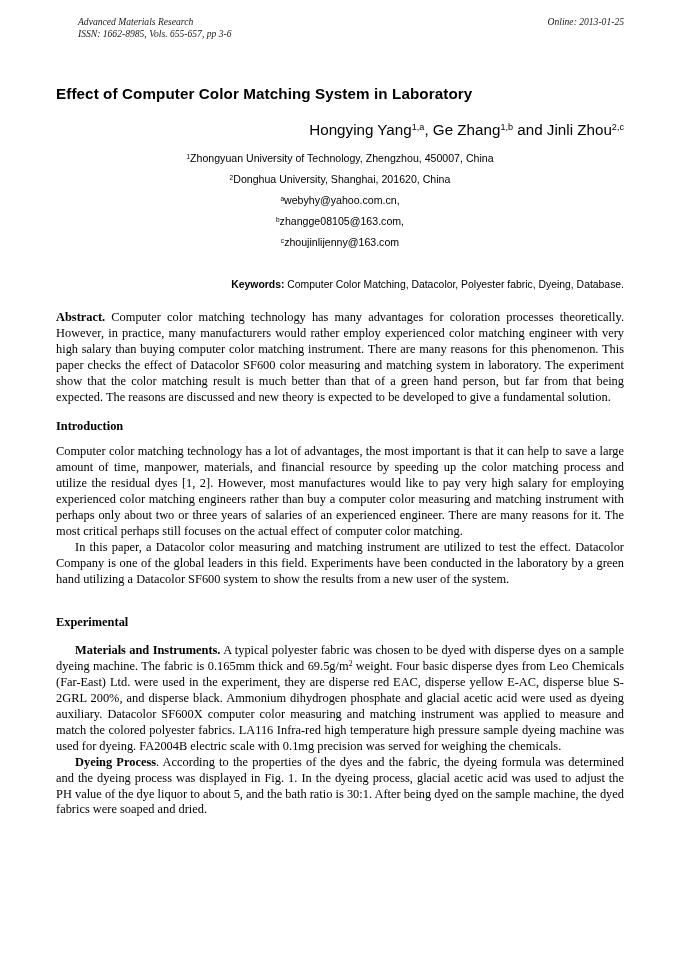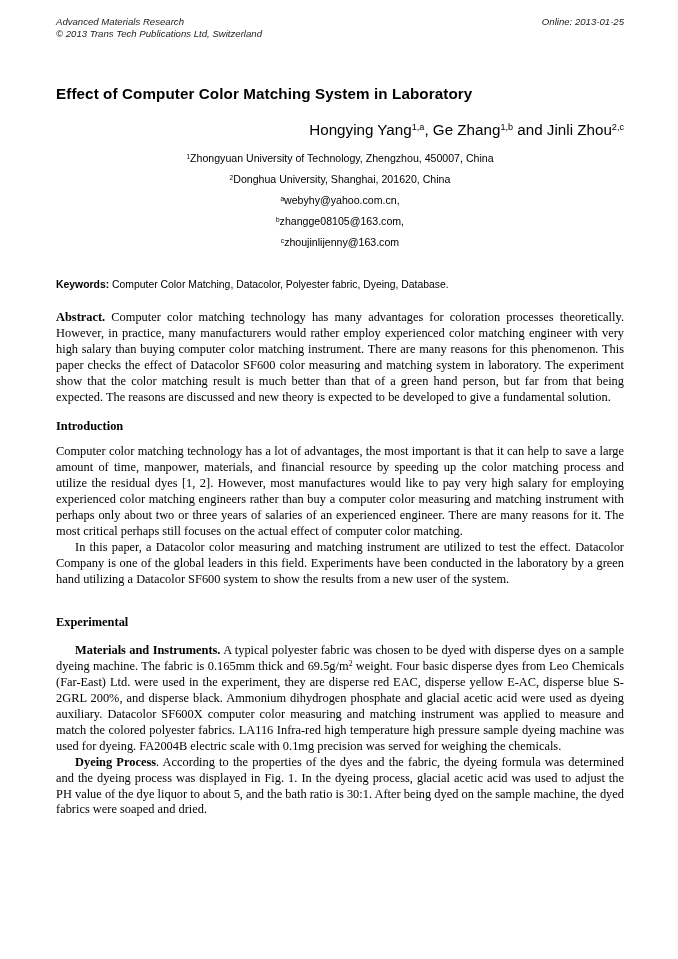--- a/index.html
+++ b/index.html
@@ -22,26 +22,27 @@
     width: 678px;
     height: 959px;
     background: #ffffff;
     box-sizing: border-box;
     padding: 16px 54px 0 56px;
   }
 
   
   .pub-header {
     position: relative;
-    font-family: Liberation Sans, sans-serif;
+    font-family: Liberation Serif, serif;
     font-style: italic;
     font-size: 9.6px;
     line-height: 11.6px;
     color: #1a1a1a;
     height: 52px;
+    margin-left: 22px;
   }
   .pub-header .lines {
     width: 420px;
   }
   .pub-header .line {
     white-space: nowrap;
   }
   .pub-header .online-date {
     position: absolute;
     right: 0;
@@ -91,21 +92,21 @@
     font-size: 0.60em;
     vertical-align: 0.50em;
   }
 
   
   .keywords {
     margin-top: 25px;
     font-family: "Liberation Sans", sans-serif;
     font-size: 10.4px;
     line-height: 14px;
-    text-align: left;
+    text-align: right;
   }
   .keywords .kw-label {
     font-weight: bold;
   }
 
   
   .body-par {
     font-family: "Liberation Serif", serif;
     font-size: 12.4px;
     line-height: 15.9px;
@@ -142,21 +143,21 @@
   }
 </style>
 </head>
 <body>
 
 <div id="page">
 
   <div class="pub-header">
     <div class="lines">
       <div class="line">Advanced Materials Research</div>
-      <div class="line">© 2013 Trans Tech Publications Ltd, Switzerland</div>
+      <div class="line">ISSN: 1662-8985, Vols. 655-657, pp 3-6</div>
     </div>
     <div class="online-date">Online: 2013-01-25</div>
   </div>
 
   <h1 class="doc-title">Effect of Computer Color Matching System in Laboratory</h1>
 
   <div class="authors">
     <span>Hongying Yang</span><sup>1,a</sup><span>, </span><span>Ge Zhang</span><sup>1,b</sup><span> and </span><span>Jinli Zhou</span><sup>2,c</sup>
   </div>
 

